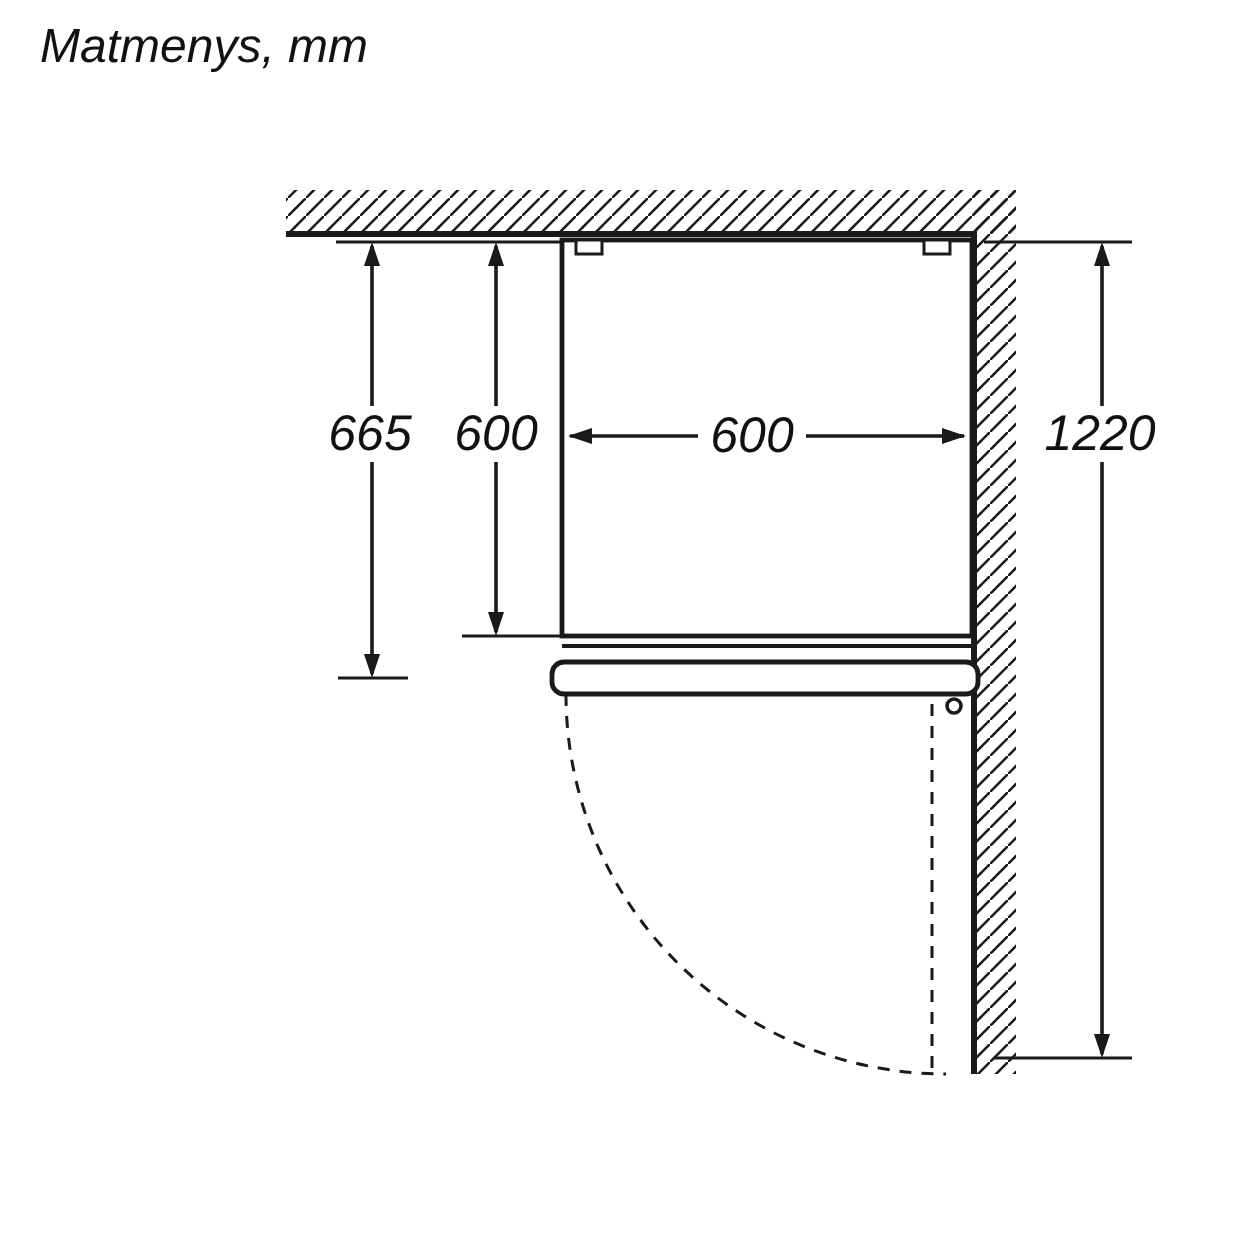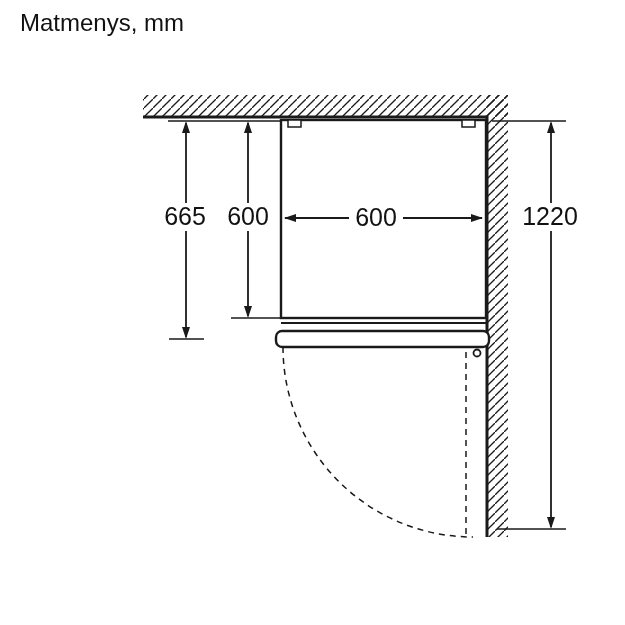--- a/index.html
+++ b/index.html
@@ -1,18 +1,18 @@
 <!DOCTYPE html>
 <html><head>
 <meta charset="utf-8">
 <style>
   html,body{margin:0;padding:0;background:#ffffff;}
   .page{
     width:625px;height:575px;position:relative;background:#ffffff;
-    font-family:"Liberation Sans",sans-serif;overflow:hidden;
+    font-family:"Liberation Sans",sans-serif;overflow:hidden;font-style:italic;
   }
   svg text{
     font-family:"Liberation Sans",sans-serif;
     fill:#111111;
   }
   .title-text{font-size:24px;}
   .dim-label{font-size:25px;}
 </style>
 </head>
 <body>

